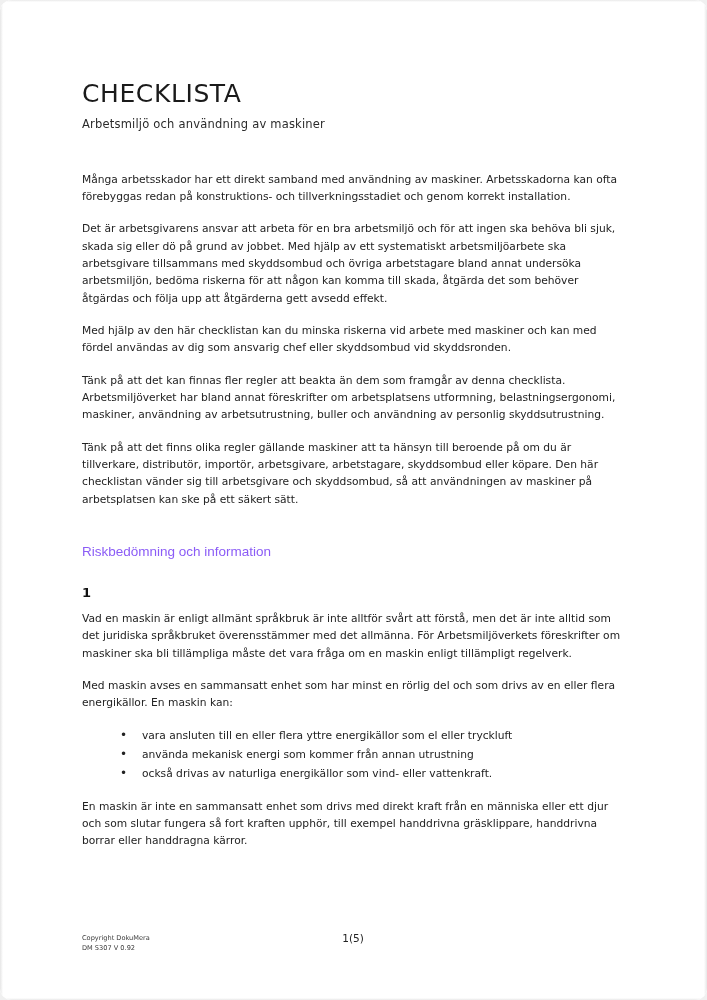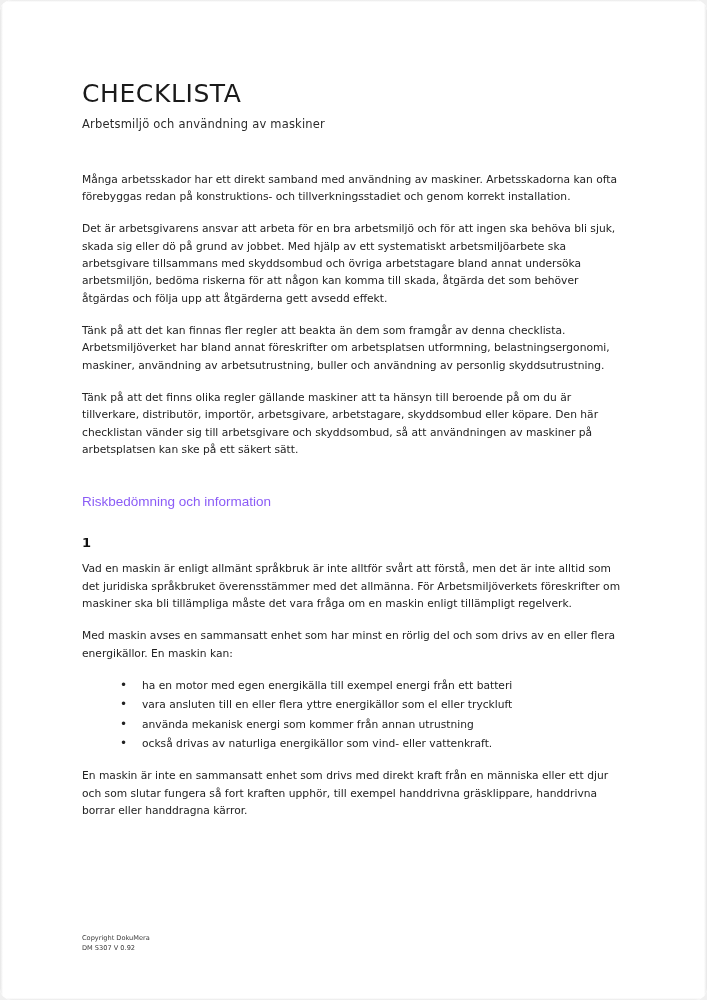--- a/index.html
+++ b/index.html
@@ -164,41 +164,42 @@
   <div class="edge-top"></div>
   <div class="edge-bottom"></div>
 
   <div class="content">
 
     <h1 class="doc-title">CHECKLISTA</h1>
     <div class="doc-subtitle">Arbetsmiljö och användning av maskiner</div>
 
     <p class="body-text">Många arbetsskador har ett direkt samband med användning av maskiner. Arbetsskadorna kan ofta förebyggas redan på konstruktions- och tillverkningsstadiet och genom korrekt installation.</p>
     <p class="body-text">Det är arbetsgivarens ansvar att arbeta för en bra arbetsmiljö och för att ingen ska behöva bli sjuk, skada sig eller dö på grund av jobbet. Med hjälp av ett systematiskt arbetsmiljöarbete ska arbetsgivare tillsammans med skyddsombud och övriga arbetstagare bland annat undersöka arbetsmiljön, bedöma riskerna för att någon kan komma till skada, åtgärda det som behöver åtgärdas och följa upp att åtgärderna gett avsedd effekt.</p>
-    <p class="body-text">Tänk på att det kan finnas fler regler att beakta än dem som framgår av denna checklista. Arbetsmiljöverket har bland annat föreskrifter om arbetsplatsen utformning, belastningsergonomi, maskiner, användning av arbetsutrustning, buller och användning av personlig skyddsutrustning.</p>
+    <p class="body-text">Med hjälp av den här checklistan kan du minska riskerna vid arbete med maskiner och kan med fördel användas av dig som ansvarig chef eller skyddsombud vid skyddsronden.</p>
+    <p class="body-text">Tänk på att det kan finnas fler regler att beakta än dem som framgår av denna checklista. Arbetsmiljöverket har bland annat föreskrifter om arbetsplatsens utformning, belastningsergonomi, maskiner, användning av arbetsutrustning, buller och användning av personlig skyddsutrustning.</p>
     <p class="body-text">Tänk på att det finns olika regler gällande maskiner att ta hänsyn till beroende på om du är tillverkare, distributör, importör, arbetsgivare, arbetstagare, skyddsombud eller köpare. Den här checklistan vänder sig till arbetsgivare och skyddsombud, så att användningen av maskiner på arbetsplatsen kan ske på ett säkert sätt.</p>
 
     <h2 class="section-heading">Riskbedömning och information</h2>
 
     <h3 class="numbered-heading">
       <span class="num">1</span>
     </h3>
 
     <p class="body-text">Vad en maskin är enligt allmänt språkbruk är inte alltför svårt att förstå, men det är inte alltid som det juridiska språkbruket överensstämmer med det allmänna. För Arbetsmiljöverkets föreskrifter om maskiner ska bli tillämpliga måste det vara fråga om en maskin enligt tillämpligt regelverk.</p>
     <p class="body-text">Med maskin avses en sammansatt enhet som har minst en rörlig del och som drivs av en eller flera energikällor. En maskin kan:</p>
 
     <ul class="bullets">
-      <li>ha en motor med egen energikälla till exempel energi från ett batteri</li>
       <li>vara ansluten till en eller flera yttre energikällor som el eller tryckluft</li>
       <li>använda mekanisk energi som kommer från annan utrustning</li>
       <li>också drivas av naturliga energikällor som vind- eller vattenkraft.</li>
     </ul>
 
     <p class="body-text">En maskin är inte en sammansatt enhet som drivs med direkt kraft från en människa eller ett djur och som slutar fungera så fort kraften upphör, till exempel handdrivna gräsklippare, handdrivna borrar eller handdragna kärror.</p>
   </div>
 
   <div class="footer">
+    <div class="page-number">1(5)</div>
     <div class="footer-left">
       <div>Copyright DokuMera</div>
       <div>DM S307 V 0.92</div>
     </div>
   </div>
 </div>
 
 </body></html>

